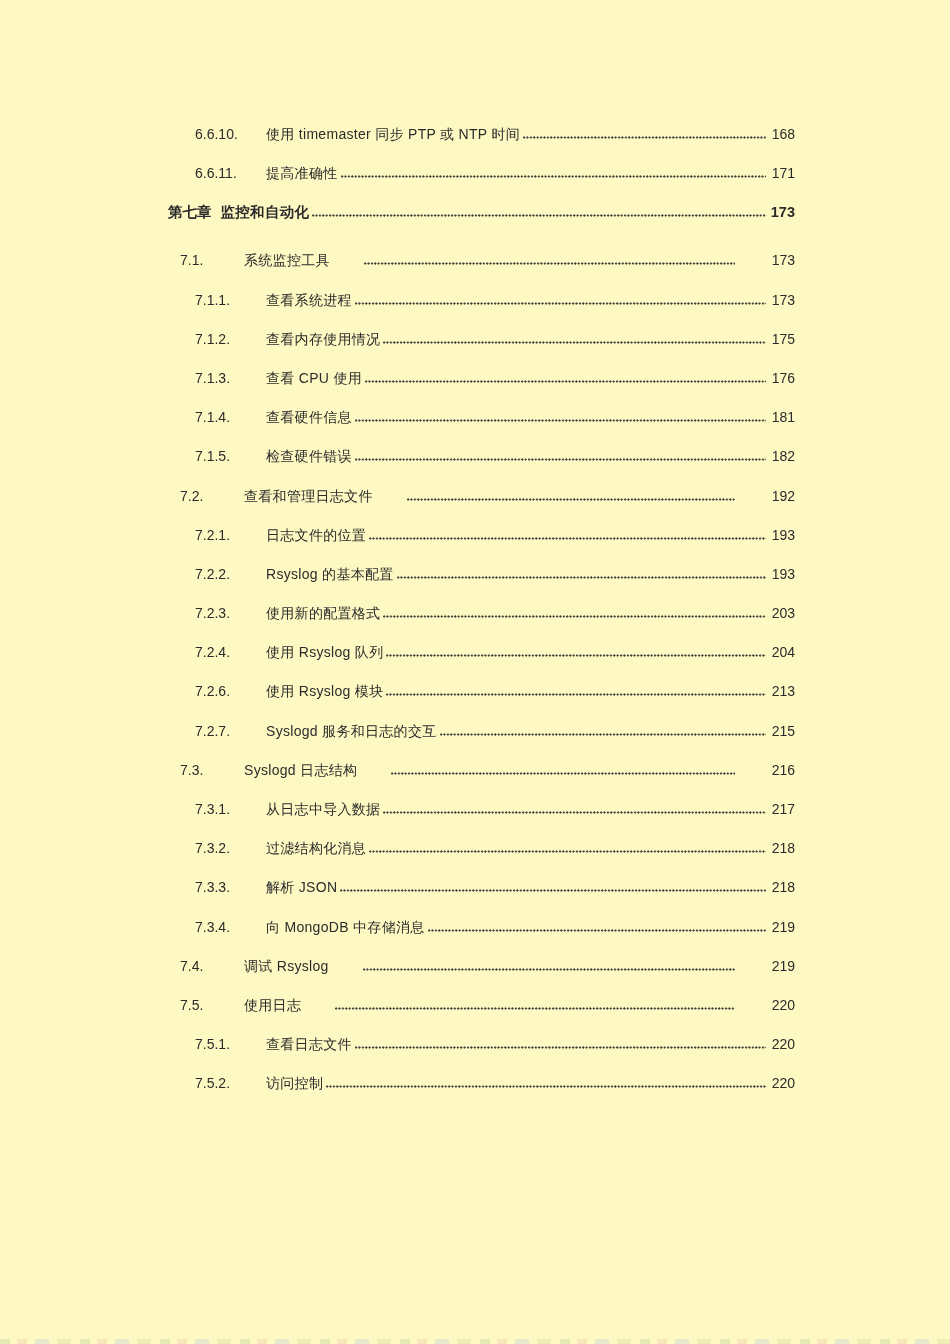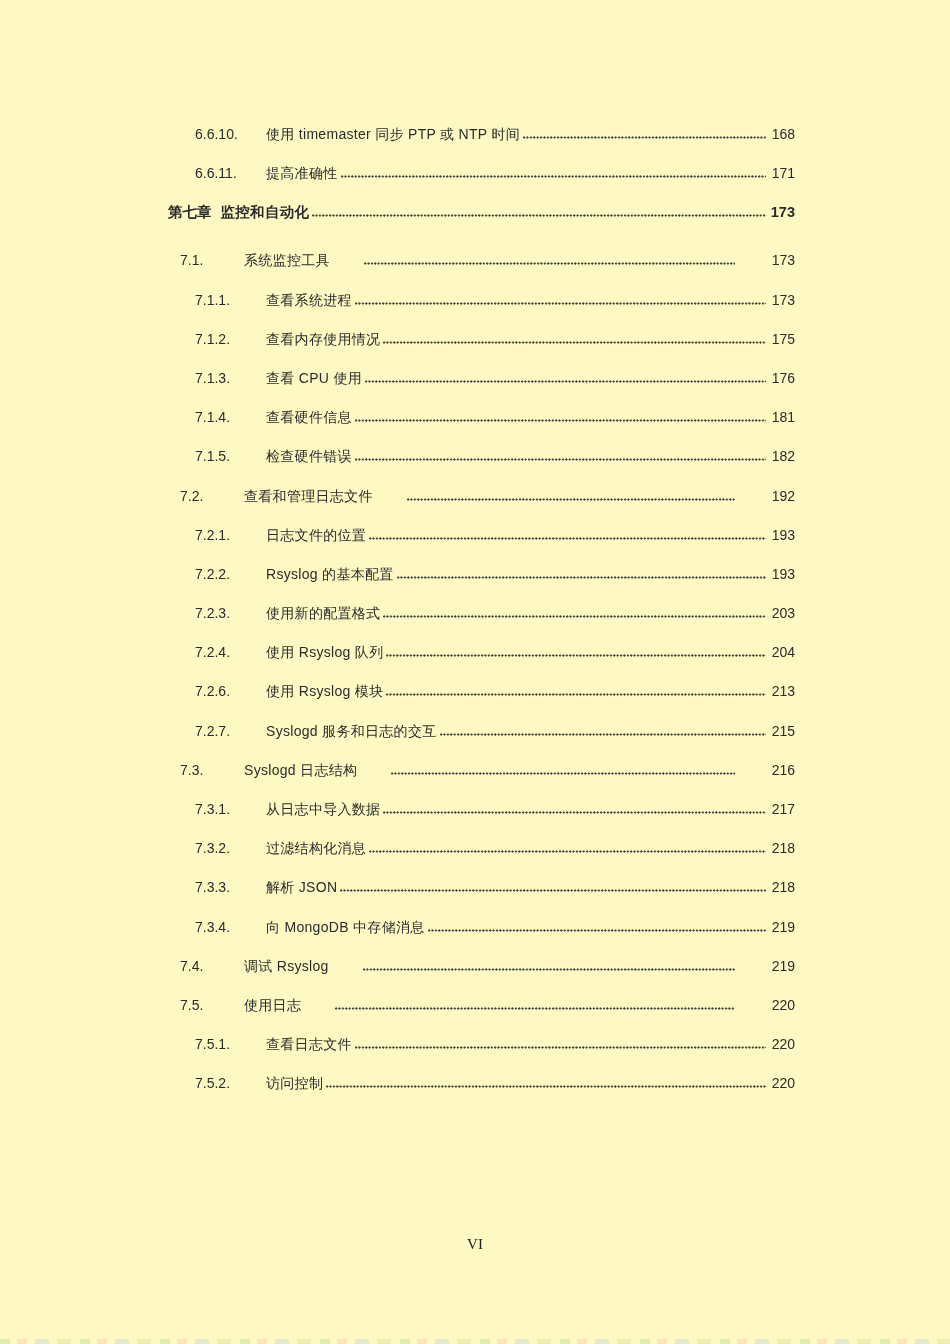--- a/index.html
+++ b/index.html
@@ -228,19 +228,16 @@
       <span class="pg">220</span>
     </div>
       <div class="toc-row lvl3">
       <span class="num">7.5.2.</span>
       <span class="title">访问控制</span>
       <span class="leader"></span>
       <span class="pg">220</span>
     </div>
     </div>
 
-  <div class="footer">
-    <span>VI</span>
-  </div>
 
   <div class="edge-artifact"></div>
 
 </div>
 
 </body></html>

